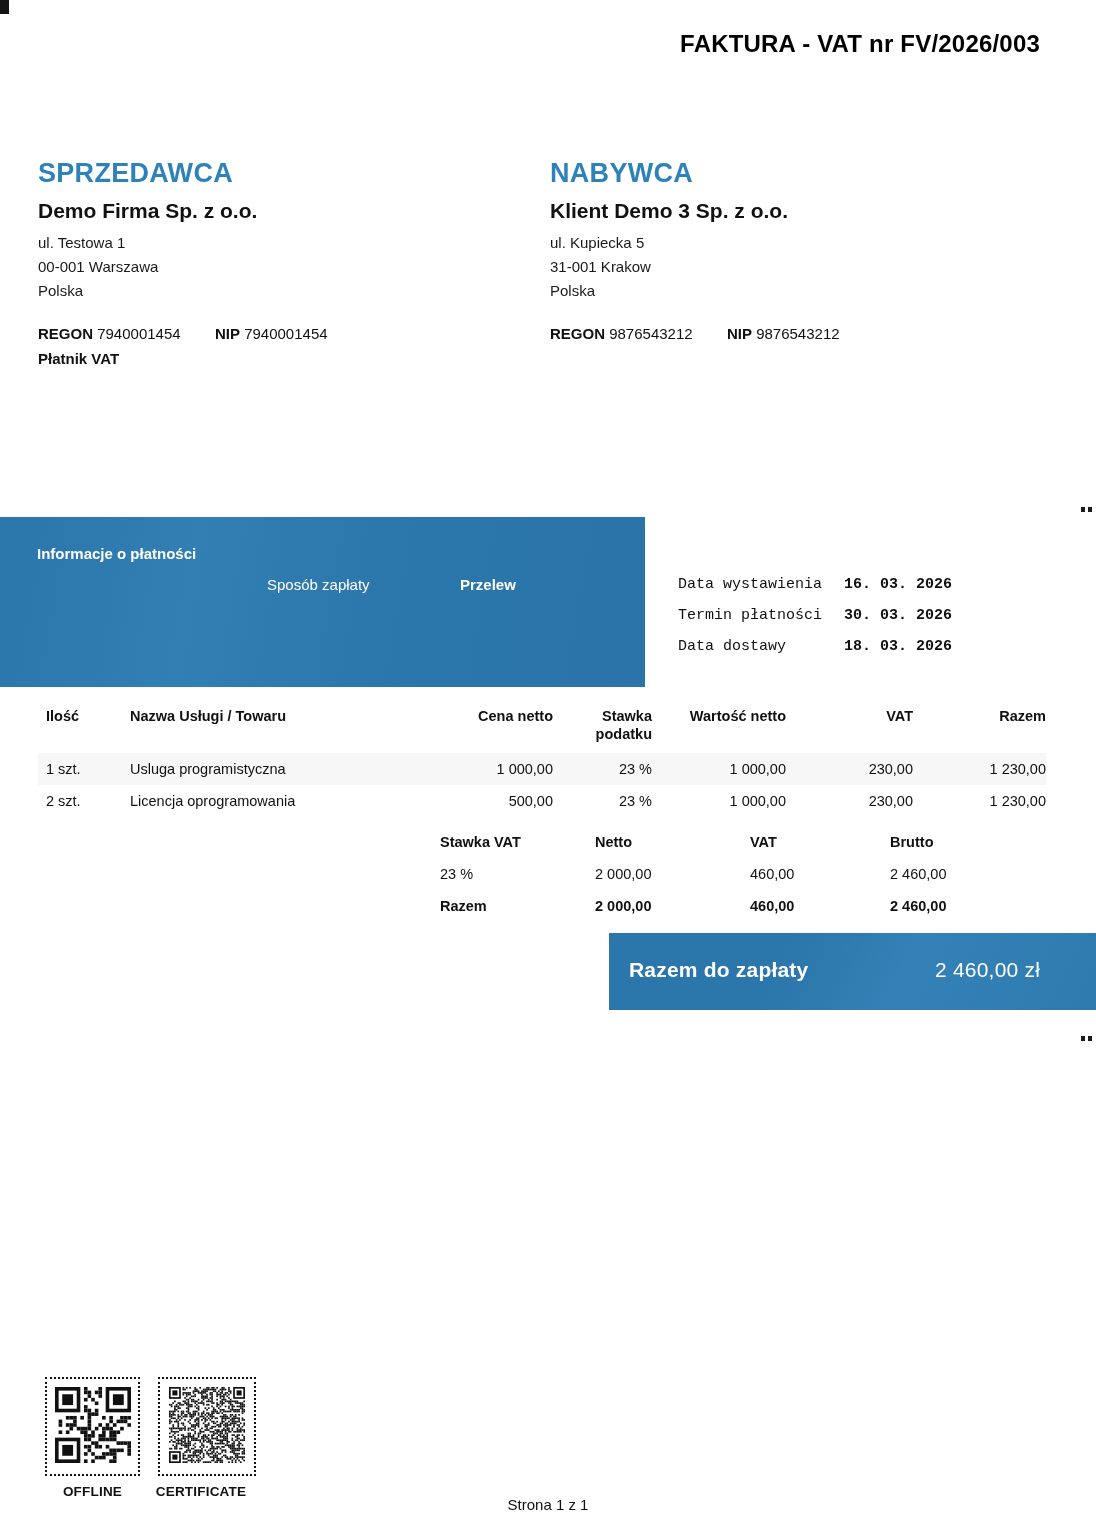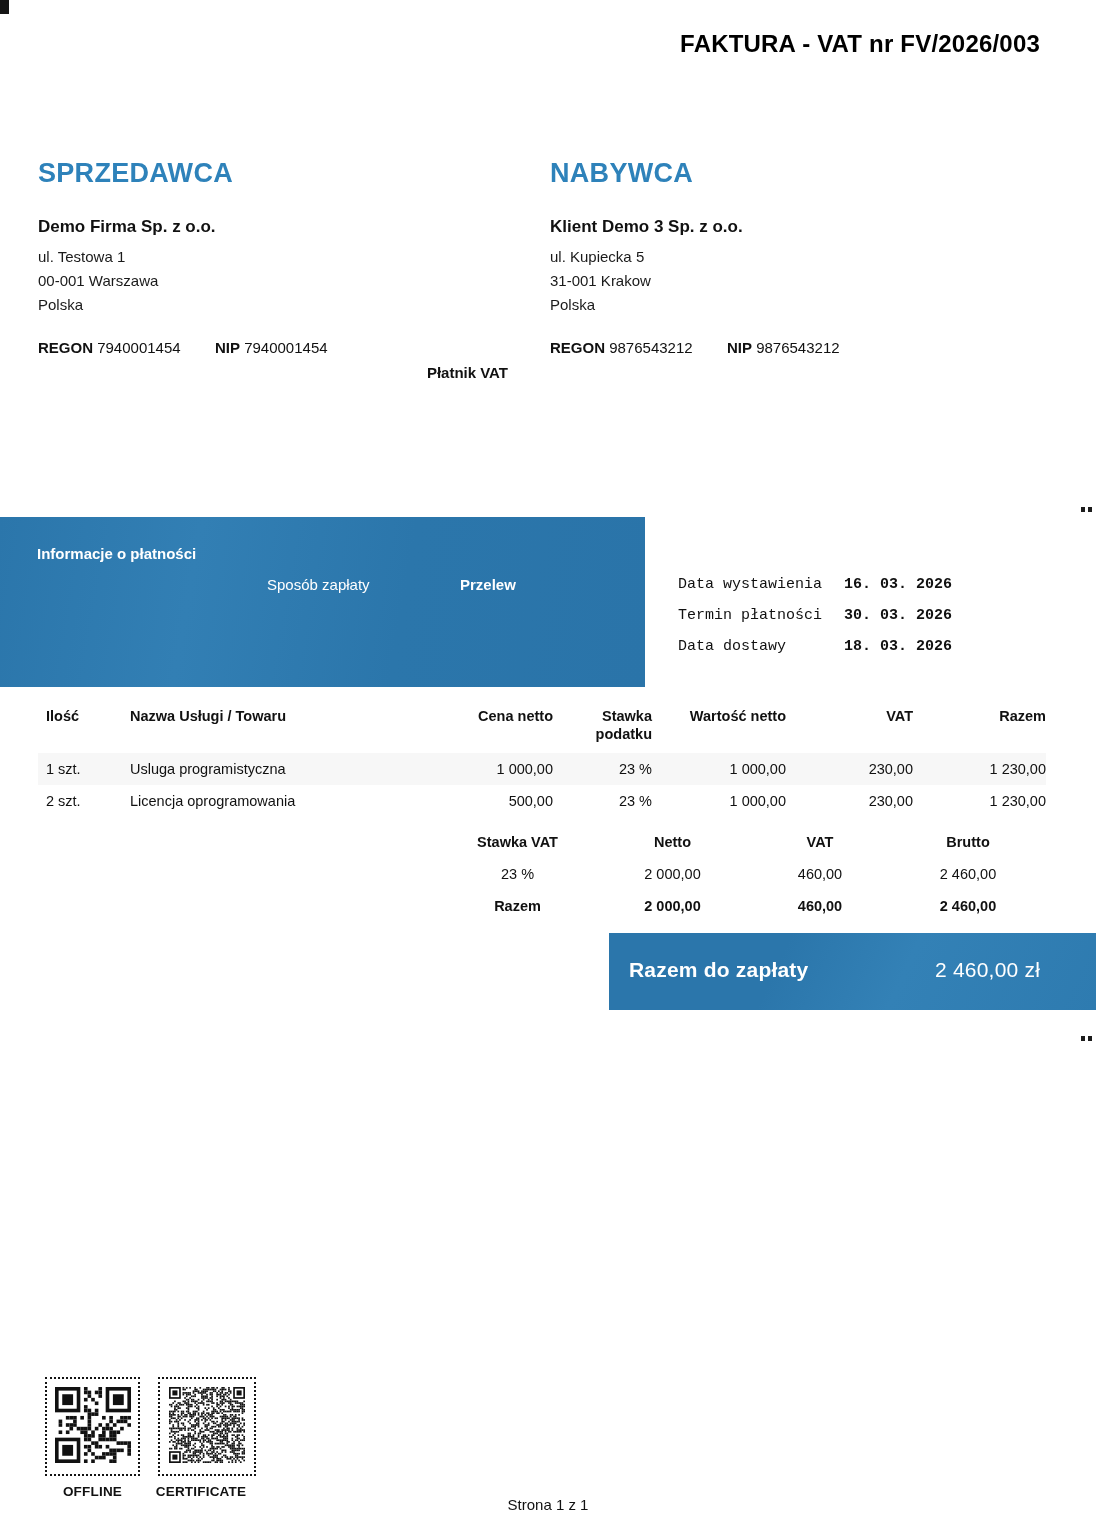--- a/index.html
+++ b/index.html
@@ -17,26 +17,26 @@
   .doc-title {
     position:absolute; top:30px; right:56px;
     font-size:24px; font-weight:bold; letter-spacing:0.2px; color:#000;
   }
 
   
   .party { position:absolute; top:158px; width:470px; }
   .party.seller { left:38px; }
   .party.buyer  { left:550px; }
   .party h2 { font-size:27px; font-weight:bold; color:#2e82ba; letter-spacing:0.3px; }
-  .party .name { margin-top:28px; font-size:17px; font-weight:bold; }
+  .party .name { margin-top:10px; font-size:21px; font-weight:bold; }
   .party .addr { margin-top:8px; font-size:15px; line-height:24px; color:#1a1a1a; }
   .party .ids  { margin-top:22px; font-size:15px; }
   .party .ids b { font-weight:bold; }
   .party .ids .gap { display:inline-block; width:26px; }
-  .party .vatline { margin-top:8px; font-size:15px; font-weight:bold;text-align:right; }
+  .party .vatline { margin-top:8px; font-size:15px; font-weight:bold; }
 
   
   .pay-box {
     position:absolute; left:0; top:517px; width:645px; height:170px;
     background:linear-gradient(100deg, #2b76ab 0%, #327fb4 30%, #2b76ab 62%, #2a74a9 100%);
     color:#fff;
   }
   .pay-box .pay-heading { position:absolute; left:37px; top:28px; font-size:15px; font-weight:bold; }
   .pay-box .pay-method-label { position:absolute; left:267px; top:59px; font-size:15px; }
   .pay-box .pay-method-value { position:absolute; left:460px; top:59px; font-size:15px; font-weight:bold; }
@@ -56,21 +56,21 @@
   table.items td { padding:8px 0; line-height:16px; }
   table.items .r { text-align:right; }
   table.items tr.stripe td { background:#f7f7f7; }
   table.items td.first, table.items th.first { padding-left:8px; }
 
   
   table.vat-sum {
     position:absolute; left:440px; top:826px; width:606px;
     border-collapse:collapse; table-layout:fixed; font-size:14.5px;
   }
-  table.vat-sum td { text-align:center; padding:8px 0; line-height:16px; }
+  table.vat-sum td { text-align:left; padding:8px 0; line-height:16px; }
   table.vat-sum tr.hdr td, table.vat-sum tr.total td { font-weight:bold; }
 
   
   .total-box {
     position:absolute; left:609px; top:933px; width:487px; height:77px;
     background:linear-gradient(115deg, #2b76ab 0%, #2b76ab 35%, #3381b6 60%, #2e7bb0 100%);
     color:#fff; display:flex; align-items:center; justify-content:space-between;
     padding:0 56px 4px 20px;
   }
   .total-box .t-label { font-size:21px; font-weight:bold; letter-spacing:0.2px; }

